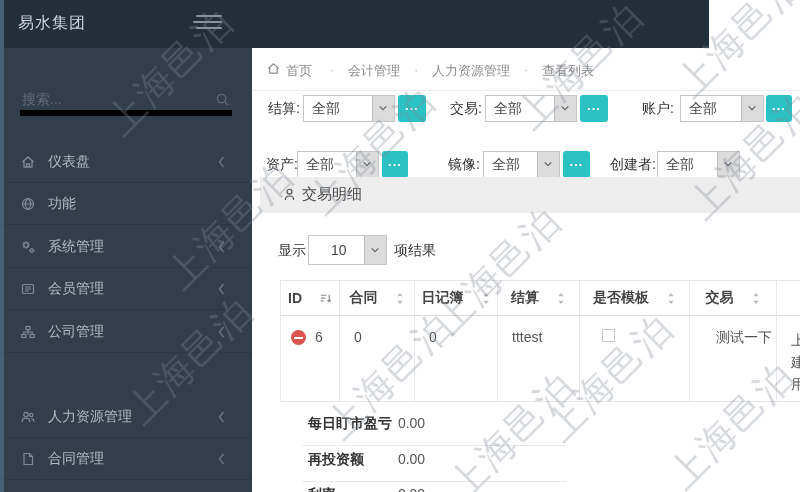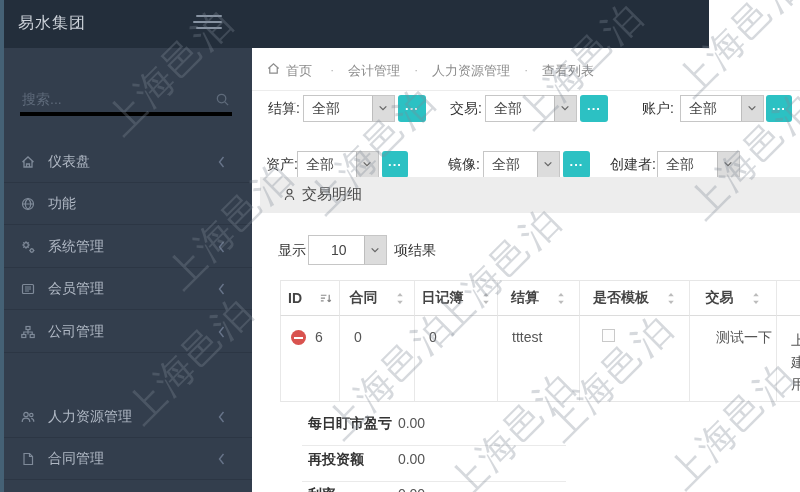--- a/index.html
+++ b/index.html
@@ -12,21 +12,21 @@
   #hamburger { position:absolute; left:196px; top:15px; width:26px; height:18px; cursor:pointer; }
   #hamburger span { display:block; height:2px; background:#8793a2; margin-bottom:4px; border-radius:1px; }
   #hamburger span:nth-child(2){ margin-left:-3px; }
 
   
   #left-strip { position:absolute; left:0; top:0; width:4px; height:492px; background:#456175; z-index:6; }
 
   
   #sidebar { position:absolute; left:0; top:48px; width:252px; height:444px; background:#333e4d; z-index:1; }
   #search { position:absolute; left:20px; top:38px; width:212px; height:30px;
-            border-bottom:4px solid #000000; color:#5e6a7a; font-size:14px; cursor:text; }
+            border-bottom:6px solid #000000; color:#5e6a7a; font-size:14px; cursor:text; }
   #search .ph { position:absolute; left:2px; top:5px; }
   #search .mag { position:absolute; right:2px; top:6px; color:#5e6a7a; }
   .menu-item { position:absolute; left:0; width:252px; height:42px; border-bottom:1px solid #2c3644; cursor:pointer; }
   .menu-item .mi-icon { position:absolute; left:20px; top:13px; color:#7f8a99; }
   .menu-item .mi-label { position:absolute; left:48px; top:12px; font-size:14px; color:#b0b8c4; }
   .menu-item .mi-chev { position:absolute; right:26px; top:15px; color:#68758a; }
 
   
   #main { position:absolute; left:252px; top:48px; width:548px; height:444px; background:#fff; overflow:hidden; z-index:1; }
 

